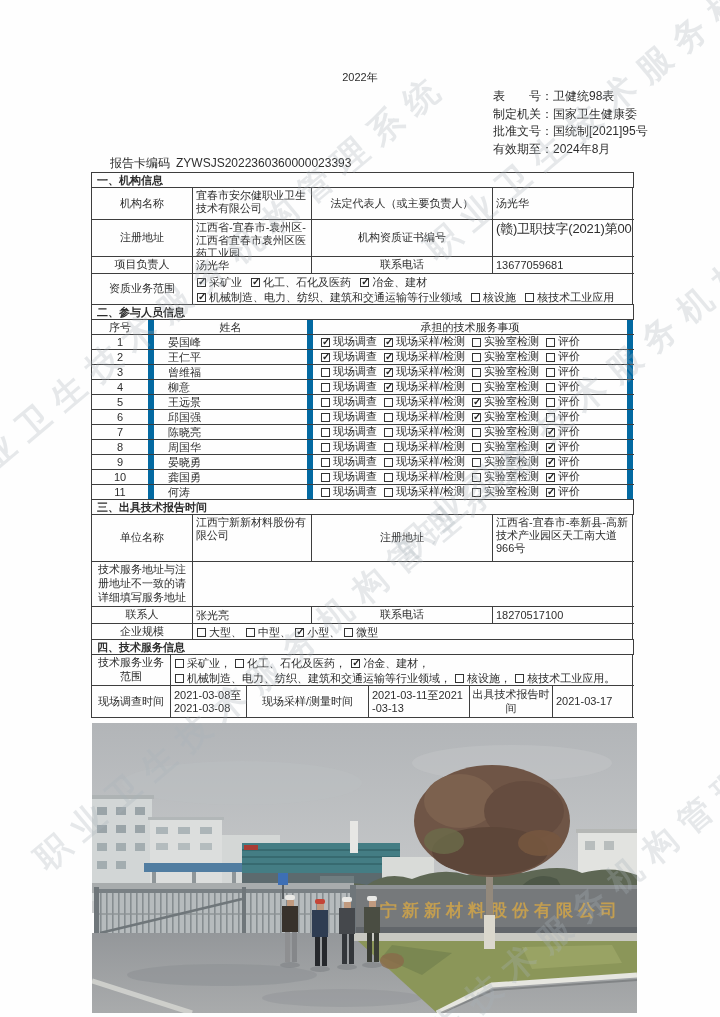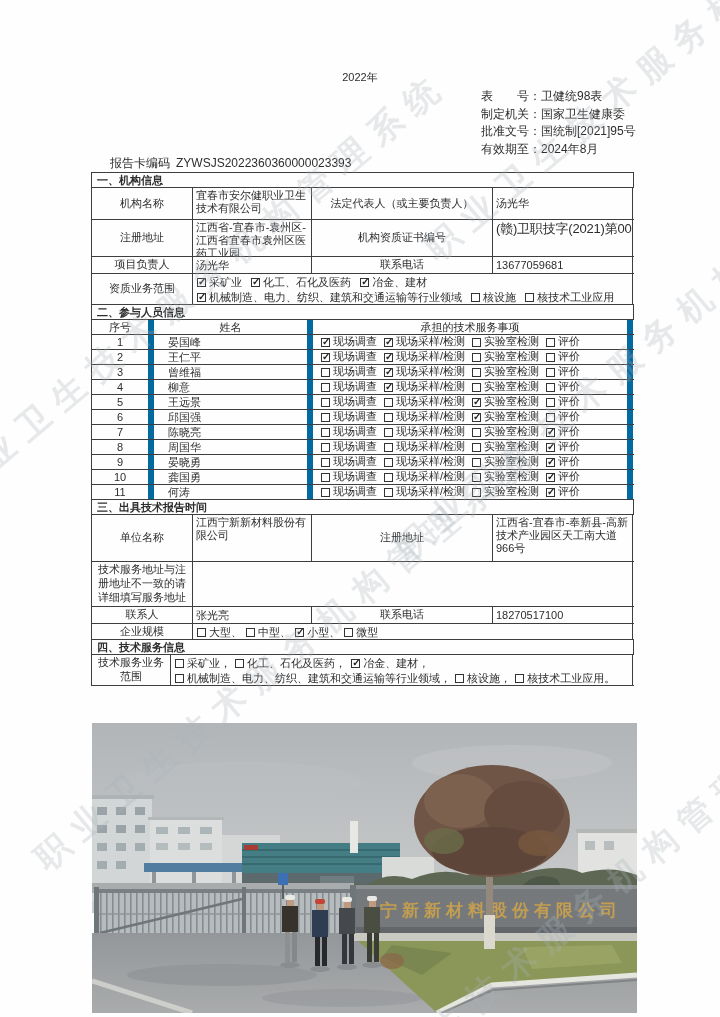--- a/index.html
+++ b/index.html
@@ -11,21 +11,21 @@
   .wm { position:absolute; white-space:nowrap; font-size:34px; letter-spacing:12px;
         color:#a9b3ba; opacity:.28; transform:rotate(-40deg); transform-origin:left center;
         pointer-events:none; z-index:5; font-weight:bold; }
 
   
   .title { position:absolute; top:33px; left:0; width:100%; text-align:center;
            font-size:24px; font-weight:bold; letter-spacing:3px; color:#1c1c1c; }
   .year  { position:absolute; top:70px; left:0; width:100%; text-align:center; font-size:11px; }
   .meta  { position:absolute; top:88px; left:481px; width:210px; font-size:12px; line-height:17.5px; }
   .meta .row { display:flex; }
-  .meta .lab { white-space:pre; }
+  .meta .lab { white-space:pre;margin-left:12px; }
   .code-line { position:absolute; top:155px; left:110px; font-size:12px; }
   .code-line b { font-weight:normal; margin-right:6px; }
 
   
   .tbl { position:absolute; left:91px; top:172px; width:543px;
          border-top:1px solid #3e3e3e; border-left:1px solid #3e3e3e;
          font-size:11px; z-index:2; }
   .trow { display:flex; border-bottom:1px solid #3e3e3e; overflow:hidden; }
   .cell { border-right:1px solid #3e3e3e; display:flex; align-items:center; overflow:hidden; }
   .lab-c { justify-content:center; text-align:center; padding:1px 2px; line-height:1.25; }
@@ -477,20 +477,28 @@
               <span>核设施，</span>
             </span>
         <span class="cb" style="margin-right:1px">
               <i class="box"></i>
               <span>核技术工业应用。</span>
             </span>
       </span>
         </div>
     </div>
 
+    <div class="trow h33">
+      <div class="cell lab-c w79">现场调查时间</div>
+      <div class="cell val w76 break mid">2021-03-08至2021-03-08</div>
+      <div class="cell lab-c w122">现场采样/测量时间</div>
+      <div class="cell val w101 break mid">2021-03-11至2021-03-13</div>
+      <div class="cell lab-c w83">出具技术报告时间</div>
+      <div class="cell val w80 mid">2021-03-17</div>
+    </div>
   </div>
 
   <div class="photo">
     <svg width="545" height="290" viewBox="0 0 545 290">
       <defs>
         <linearGradient id="skyg" x1="0" y1="0" x2="0" y2="1">
           <stop offset="0" stop-color="#b2b5b8"></stop>
             <stop offset="1" stop-color="#c9cbcc"></stop>
         </linearGradient>
         <linearGradient id="roadg" x1="0" y1="0" x2="0" y2="1">

